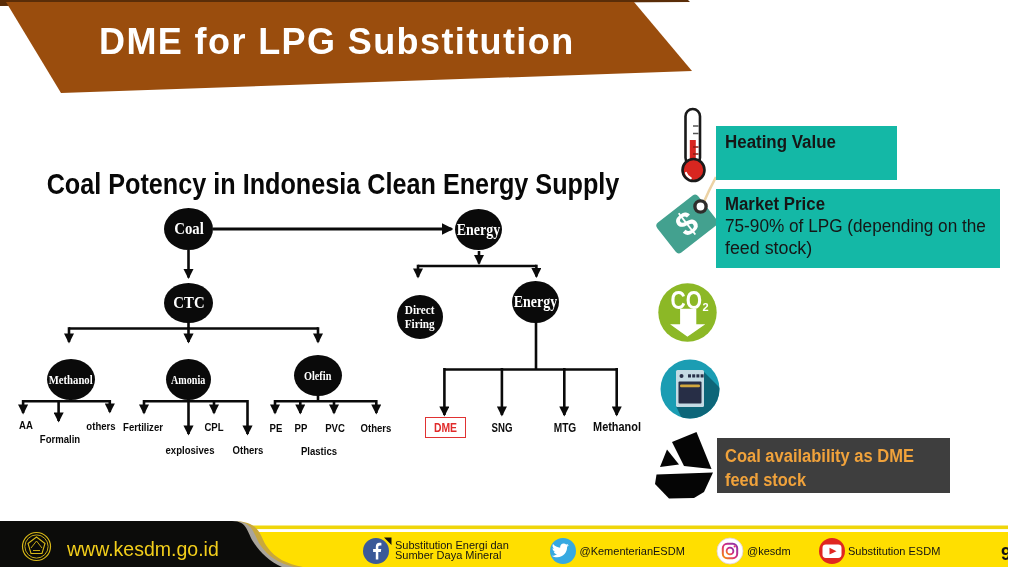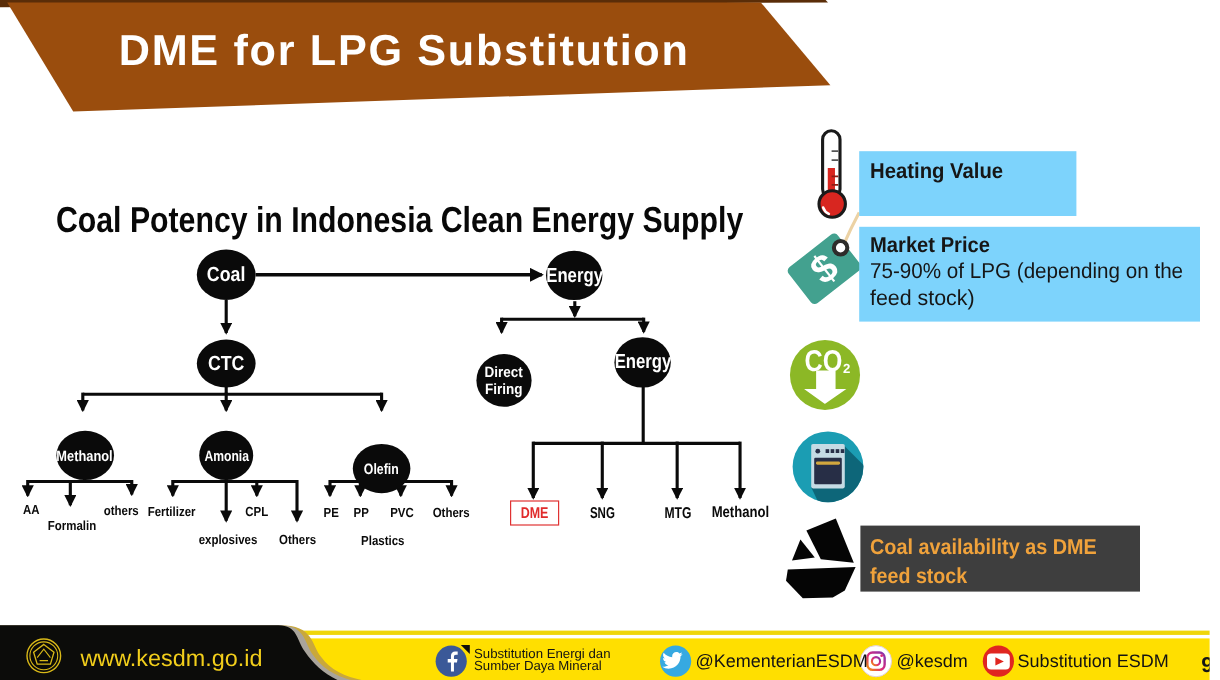--- a/index.html
+++ b/index.html
@@ -11,46 +11,46 @@
   
   #banner-title{left:99px;top:22px;font-size:36px;font-weight:bold;color:#ffffff;
     letter-spacing:1.4px;white-space:nowrap;line-height:40px;}
 
   
   #diagram-title{left:333px;top:169px;font-size:30px;font-weight:bold;color:#080808;
     white-space:nowrap;line-height:30px;transform:translateX(-50%) scaleX(0.84);}
 
   
   .node{position:absolute;background:#0a0a0a;border-radius:50%;color:#ffffff;font-weight:bold;
-    display:flex;align-items:center;justify-content:center;text-align:center;}
+    display:flex;align-items:center;justify-content:center;text-align:center;font-family:Liberation Serif, serif;}
   .node>span{display:inline-block;transform:scaleX(0.88);white-space:nowrap;}
   .node-lg{font-size:17px;}
   .node-sm{font-size:12.5px;line-height:1.12;margin-top:15px;}
 
   
   .leaf{position:absolute;font-weight:bold;color:#0a0a0a;font-size:11px;line-height:12px;
     transform:translateX(-50%) scaleX(0.87);white-space:nowrap;}
   .leaf2{position:absolute;font-weight:bold;color:#0a0a0a;font-size:13px;line-height:14px;
     white-space:nowrap;}
   #dme-box{left:425px;top:417px;width:41px;height:20.5px;border:1.8px solid #E03232;background:#ffffff;
     box-sizing:border-box;display:flex;align-items:center;justify-content:center;}
   #dme-box span{color:#E02B2B;font-weight:bold;font-size:13px;transform:scaleX(0.8);}
 
   
   .fact-box{position:absolute;box-sizing:border-box;}
-  .fact-orange{background:#7dd3fc;color:#161616;}
+  .fact-orange{background:#14b8a6;color:#161616;}
   .fact-dark{background:#3E3E3E;color:#F0A23B;font-weight:bold;}
   .fact-title{font-weight:bold;}
   .ln{white-space:nowrap;transform-origin:0 50%;font-size:18px;}
   .lh23{line-height:23px;} .lh216{line-height:21.6px;} .lh233{line-height:23.3px;} .lh24{line-height:24px;}
 
   
   #website{left:67px;top:539px;font-size:19.5px;line-height:20px;color:#F2CE1B;white-space:nowrap;}
   .soc-label{position:absolute;color:#131313;font-size:11px;line-height:10.4px;white-space:nowrap;}
-  .soc-label1{position:absolute;color:#131313;font-size:15px;line-height:11px;white-space:nowrap;}
+  .soc-label1{position:absolute;color:#131313;font-size:11px;line-height:11px;white-space:nowrap;}
   #page-num{left:1001px;top:543.5px;font-size:18px;line-height:20.7px;font-weight:bold;color:#141414;}
 </style>
 </head>
 <body>
 
 <div id="slide">
 
   <svg class="abs" style="left:0;top:0;" width="1017" height="100" viewBox="0 0 1017 100">
     <polygon points="0,0 688,0 690,2 0,6" fill="#5A2D08"></polygon>
     <polygon points="6,2 634,2 692,71 61,93" fill="#9A4D0D"></polygon>
@@ -126,21 +126,21 @@
     </div>
   <div class="node node-lg" style="left:512px;top:281px;width:47px;height:42px;">
     <span style="transform:scaleX(0.82);">Energy</span>
     </div>
   <div class="node node-sm" style="left:46.5px;top:344px;width:48px;height:41px;">
     <span style="transform:scaleX(0.855);">Methanol</span>
     </div>
   <div class="node node-sm" style="left:166px;top:344px;width:45px;height:41px;">
     <span style="transform:scaleX(0.81);">Amonia</span>
     </div>
-  <div class="node node-sm" style="left:294px;top:355px;width:48px;height:41px;">
+  <div class="node node-sm" style="left:294px;top:340px;width:48px;height:41px;">
     <span style="transform:scaleX(0.82);">Olefin</span>
     </div>
 
   <div class="leaf" style="left:25.5px;top:419px;">AA</div>
   <div class="leaf" style="left:59.5px;top:433px;">Formalin</div>
   <div class="leaf" style="left:101px;top:420px;">others</div>
   <div class="leaf" style="left:143px;top:421px;">Fertilizer</div>
   <div class="leaf" style="left:214px;top:421px;">CPL</div>
   <div class="leaf" style="left:189.5px;top:444px;">explosives</div>
   <div class="leaf" style="left:247.5px;top:444px;">Others</div>

